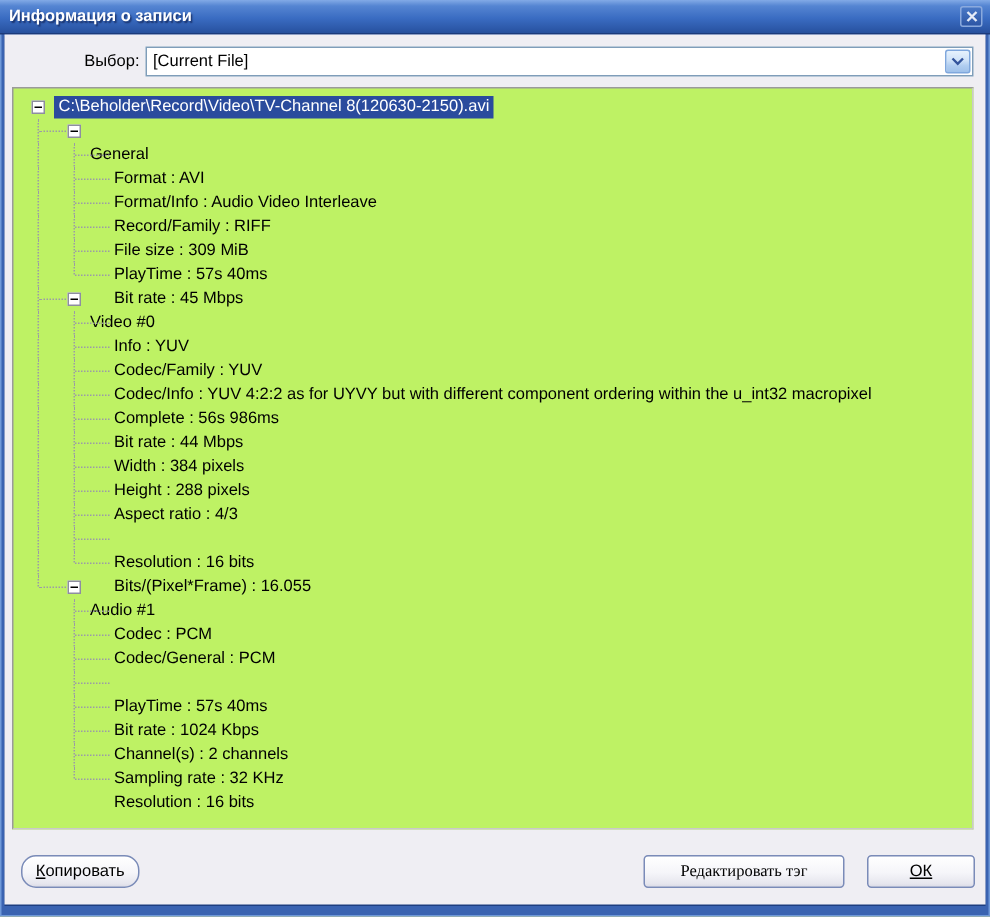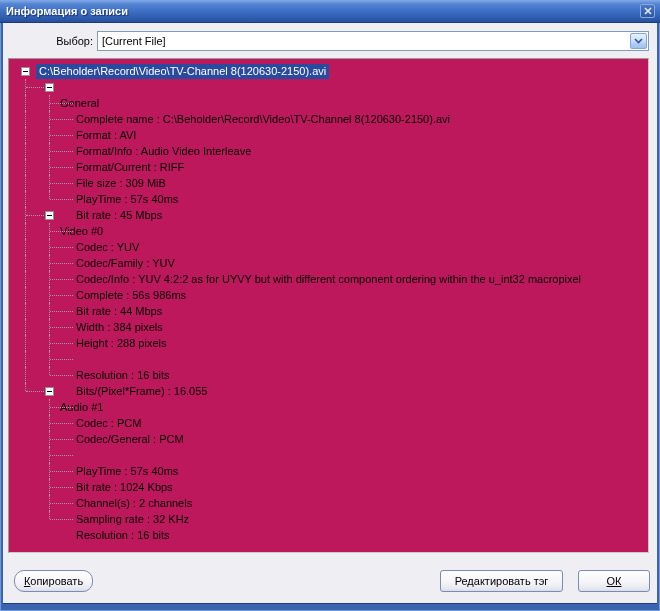--- a/index.html
+++ b/index.html
@@ -50,21 +50,21 @@
   }
   #combobox-arrow{
     position:absolute;right:1px;top:1px;bottom:1px;width:17px;
     border:1px solid #7fa7dd;border-radius:2px;
     background:linear-gradient(180deg,#e6f2fd 0%,#cfe2f8 45%,#b0cdf0 70%,#9fc1ea 100%);
     display:flex;align-items:center;justify-content:center;
   }
   
   #tree-panel{
     position:absolute;left:5px;right:8px;top:35px;bottom:50px;
-    background:#be185d;
+    background:#bef264;
     border:1px solid;
     border-color:#9a9a9a #c9c9c9 #c9c9c9 #9a9a9a;
     overflow:hidden;
     padding-top:4px;
     font-size:11px;color:#000;
   }
   .trow{position:relative;height:16px;line-height:16px;white-space:nowrap;}
   .tlabel{position:absolute;top:16px;line-height:16px;}
   .lvl1 .tlabel{left:51px;}
   .lvl2 .tlabel{left:67px;}
@@ -86,21 +86,21 @@
   .btn{
     position:absolute;top:547px;height:22px;
     border:1px solid #7a8bb8;border-radius:3px;
     background:linear-gradient(180deg,#ffffff 0%,#f5f5f9 55%,#e6e6ee 90%,#dcdce6 100%);
     box-shadow:inset 0 1px 0 #ffffff;
     font-family:"Liberation Sans",sans-serif;
     font-size:11px;color:#000;text-align:center;line-height:19px;
     padding:0;cursor:default;
   }
   #btn-copy{left:11px;width:79px;border-radius:10px;}
-  #btn-edit{right:94px;width:123px;}
+  #btn-edit{right:94px;width:134px;font-family:Liberation Serif, serif;}
   #btn-ok{right:7px;width:72px;}
 </style>
 </head>
 <body>
 
 <div id="window">
 
   <div id="titlebar">
     <span id="title-text">Информация о записи</span>
     <div id="close-btn">
@@ -135,39 +135,33 @@
         <div class="trow lvl1">
           <div class="gv" style="left: 16px;"></div>
           <div class="gh" style="left: 17px; width: 18px;"></div>
           <div class="minus-box" style="left: 36px;"></div>
           <span class="tlabel">General</span>
         </div>
         <div class="trow lvl2">
           <div class="gv" style="left: 16px;"></div>
           <div class="gv" style="left: 40px;"></div>
           <div class="gh" style="left: 41px; width: 23px;"></div>
-          <span class="tlabel">Complete name : C:\Beholder\Record\Video\TV-Channel 8(120630-2150).avi</span>
-        </div>
-        <div class="trow lvl2">
-          <div class="gv" style="left: 16px;"></div>
-          <div class="gv" style="left: 40px;"></div>
-          <div class="gh" style="left: 41px; width: 23px;"></div>
           <span class="tlabel">Format : AVI</span>
         </div>
         <div class="trow lvl2">
           <div class="gv" style="left: 16px;"></div>
           <div class="gv" style="left: 40px;"></div>
           <div class="gh" style="left: 41px; width: 23px;"></div>
           <span class="tlabel">Format/Info : Audio Video Interleave</span>
         </div>
         <div class="trow lvl2">
           <div class="gv" style="left: 16px;"></div>
           <div class="gv" style="left: 40px;"></div>
           <div class="gh" style="left: 41px; width: 23px;"></div>
-          <span class="tlabel">Format/Current : RIFF</span>
+          <span class="tlabel">Record/Family : RIFF</span>
         </div>
         <div class="trow lvl2">
           <div class="gv" style="left: 16px;"></div>
           <div class="gv" style="left: 40px;"></div>
           <div class="gh" style="left: 41px; width: 23px;"></div>
           <span class="tlabel">File size : 309 MiB</span>
         </div>
         <div class="trow lvl2">
           <div class="gv" style="left: 16px;"></div>
           <div class="gv" style="left: 40px;"></div>
@@ -183,21 +177,21 @@
         <div class="trow lvl1">
           <div class="gv" style="left: 16px;"></div>
           <div class="gh" style="left: 17px; width: 18px;"></div>
           <div class="minus-box" style="left: 36px;"></div>
           <span class="tlabel">Video #0</span>
         </div>
         <div class="trow lvl2">
           <div class="gv" style="left: 16px;"></div>
           <div class="gv" style="left: 40px;"></div>
           <div class="gh" style="left: 41px; width: 23px;"></div>
-          <span class="tlabel">Codec : YUV</span>
+          <span class="tlabel">Info : YUV</span>
         </div>
         <div class="trow lvl2">
           <div class="gv" style="left: 16px;"></div>
           <div class="gv" style="left: 40px;"></div>
           <div class="gh" style="left: 41px; width: 23px;"></div>
           <span class="tlabel">Codec/Family : YUV</span>
         </div>
         <div class="trow lvl2">
           <div class="gv" style="left: 16px;"></div>
           <div class="gv" style="left: 40px;"></div>
@@ -220,20 +214,26 @@
           <div class="gv" style="left: 16px;"></div>
           <div class="gv" style="left: 40px;"></div>
           <div class="gh" style="left: 41px; width: 23px;"></div>
           <span class="tlabel">Width : 384 pixels</span>
         </div>
         <div class="trow lvl2">
           <div class="gv" style="left: 16px;"></div>
           <div class="gv" style="left: 40px;"></div>
           <div class="gh" style="left: 41px; width: 23px;"></div>
           <span class="tlabel">Height : 288 pixels</span>
+        </div>
+        <div class="trow lvl2">
+          <div class="gv" style="left: 16px;"></div>
+          <div class="gv" style="left: 40px;"></div>
+          <div class="gh" style="left: 41px; width: 23px;"></div>
+          <span class="tlabel">Aspect ratio : 4/3</span>
         </div>
         <div class="trow lvl2">
           <div class="gv" style="left: 16px;"></div>
           <div class="gv" style="left: 40px;"></div>
           <div class="gh" style="left: 41px; width: 23px;"></div>
         </div>
         <div class="trow lvl2">
           <div class="gv" style="left: 16px;"></div>
           <div class="gv" style="left: 40px;"></div>
           <div class="gh" style="left: 41px; width: 23px;"></div>

